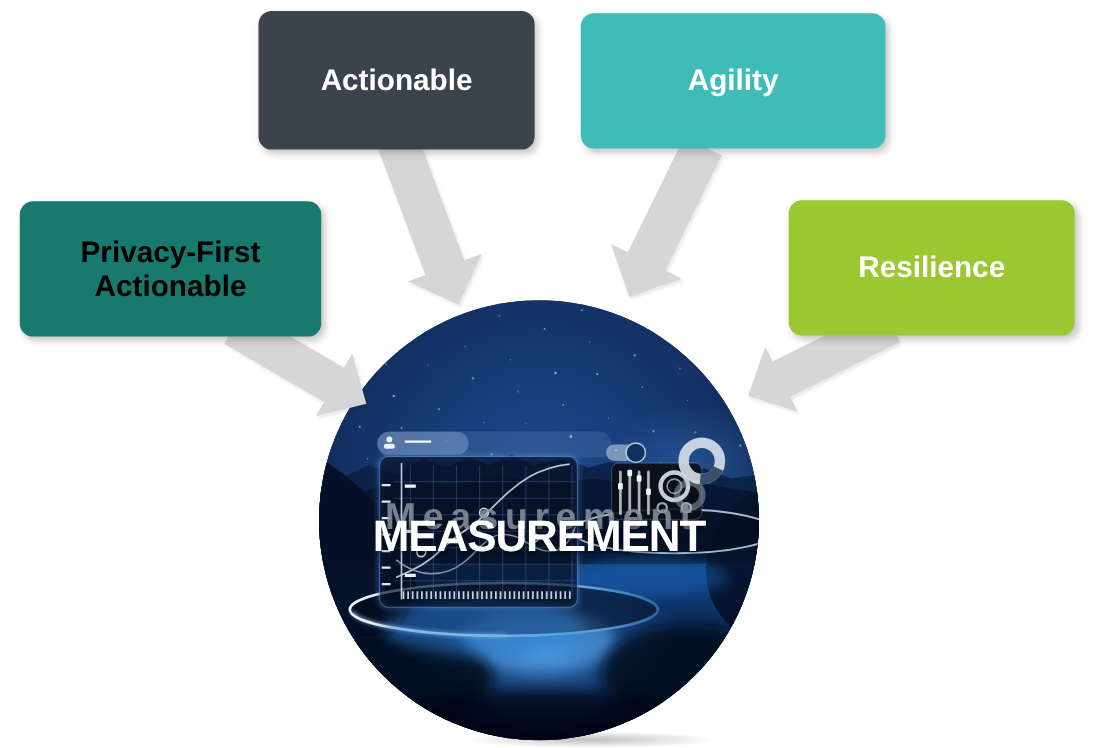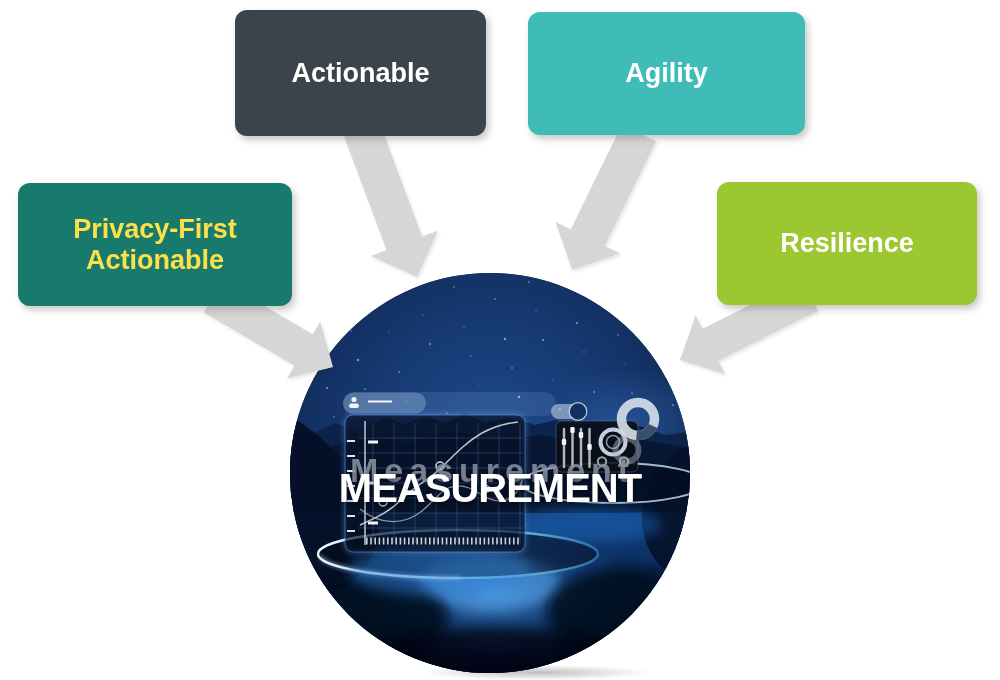--- a/index.html
+++ b/index.html
@@ -223,21 +223,21 @@
         <circle cx="337" cy="177" r="11.5" fill="none" stroke="#aeb9c7" stroke-width="6" opacity=".45"></circle>
         <circle cx="348" cy="146" r="16.5" fill="none" stroke="#d4dde6" stroke-width="9.5" opacity=".92"></circle>
         <path d="M363,153 A16.5,16.5 0 0 1 346.6,162.4" fill="none" stroke="#3a4f6e" stroke-width="9.5"></path>
       </g>
     </svg>
 
     <div class="ghost-title" style="color: rgb(138, 147, 160);">Measurement</div>
     <div class="center-title" style="color: rgb(255, 255, 255);">MEASUREMENT</div>
   </div>
 
-  <div class="node node-privacy" style="background-color: rgb(23, 122, 108); color: #fde047;">
+  <div class="node node-privacy" style="background-color: rgb(23, 122, 108); color: #000000;">
     <span>Privacy-First</span>
     <span>Actionable</span>
   </div>
   <div class="node node-insights" style="background-color: rgb(59, 68, 76); color: rgb(255, 255, 255);">
     <span>Actionable</span>
   </div>
   <div class="node node-agility" style="background-color: rgb(63, 188, 184); color: rgb(255, 255, 255);">
     <span>Agility</span>
   </div>
   <div class="node node-resilience" style="background-color: rgb(155, 200, 49); color: rgb(255, 255, 255);">

